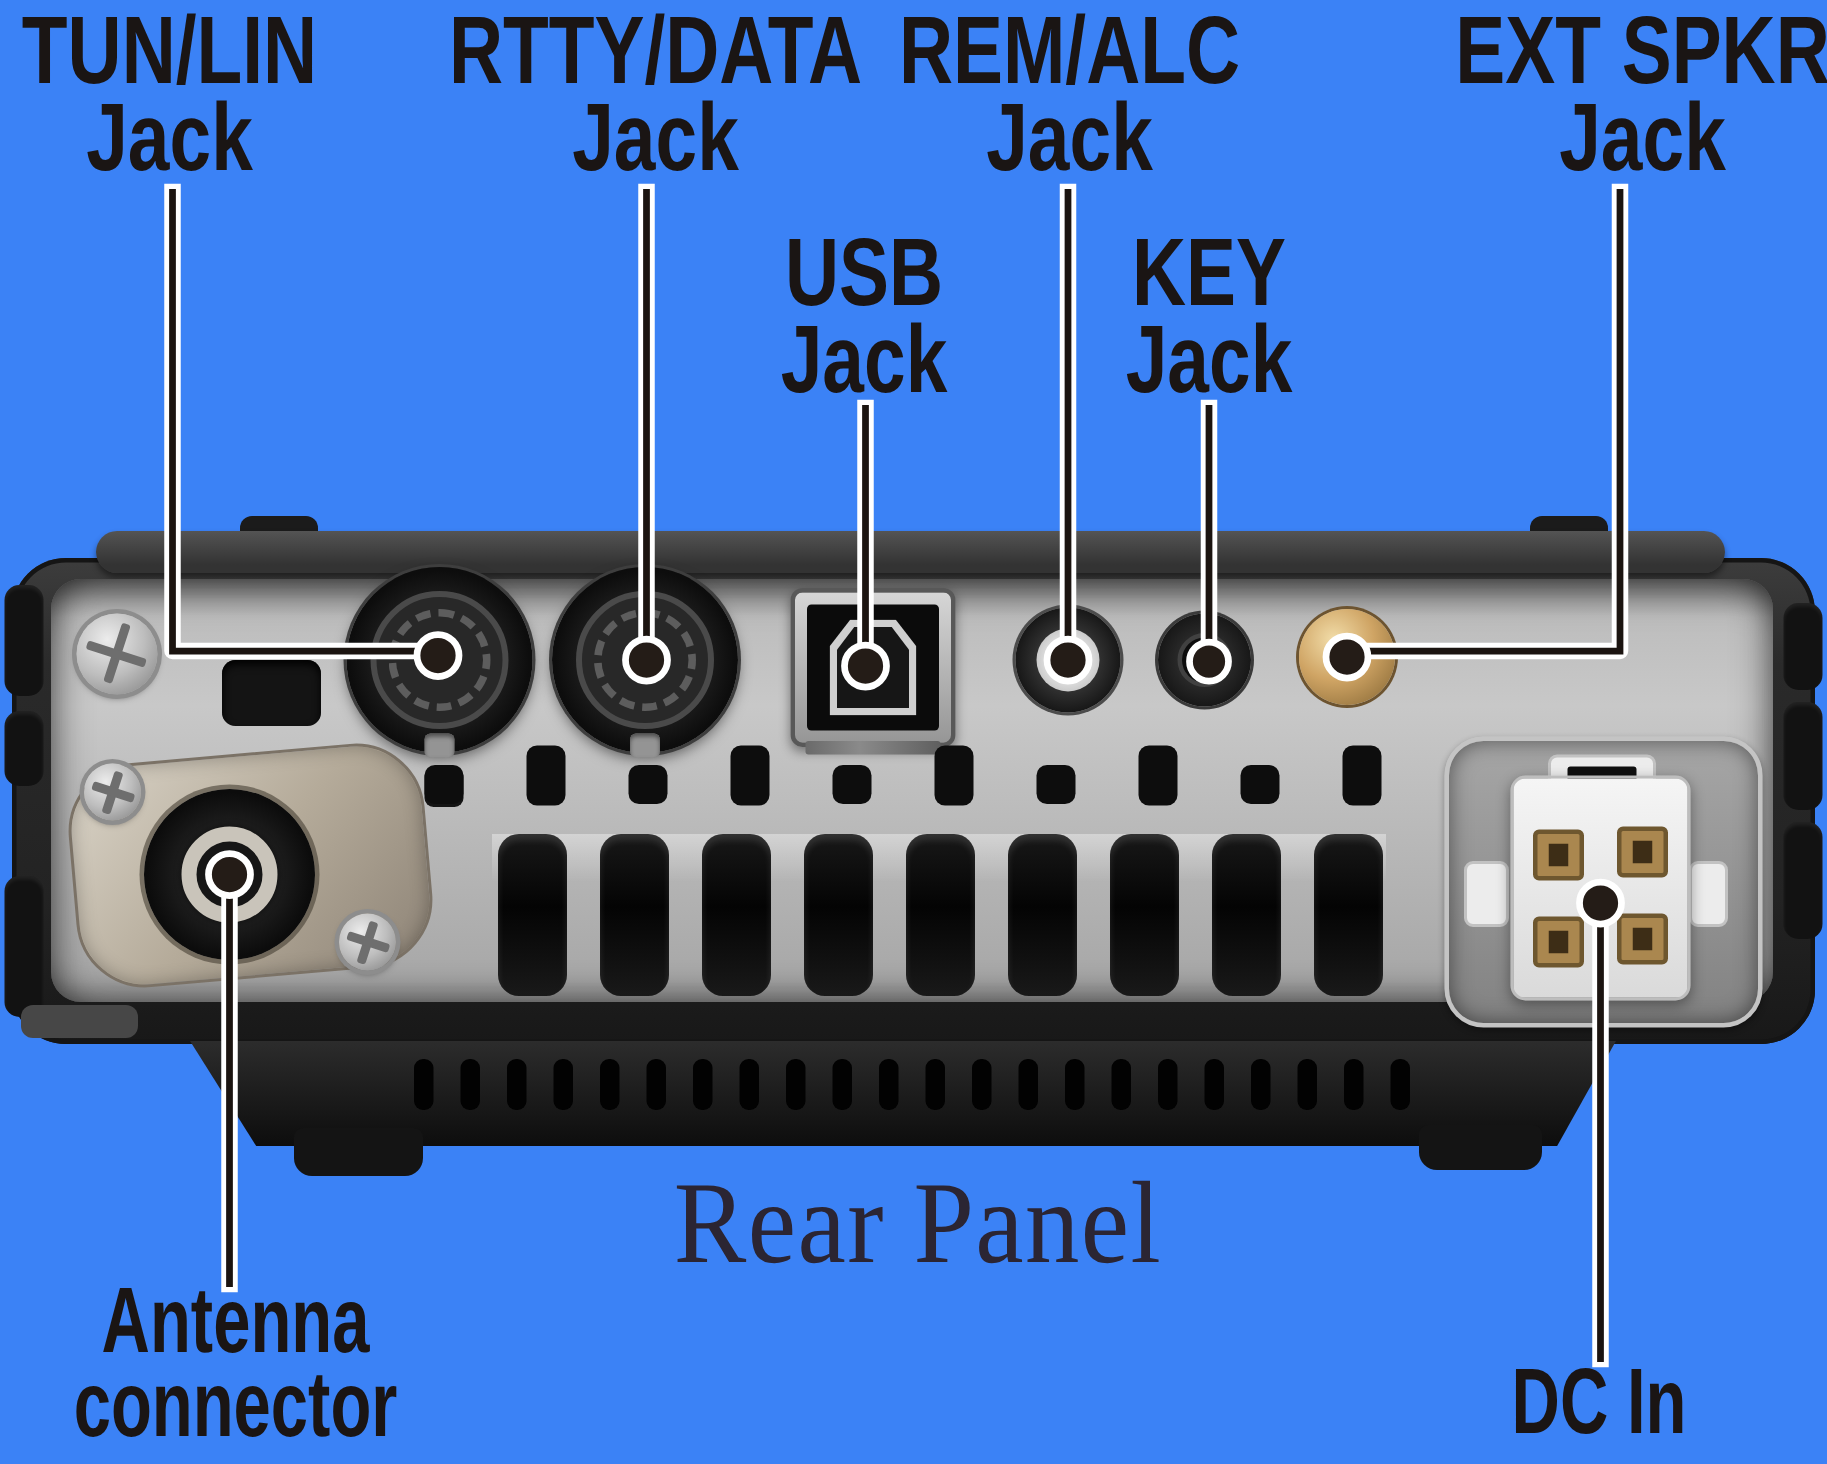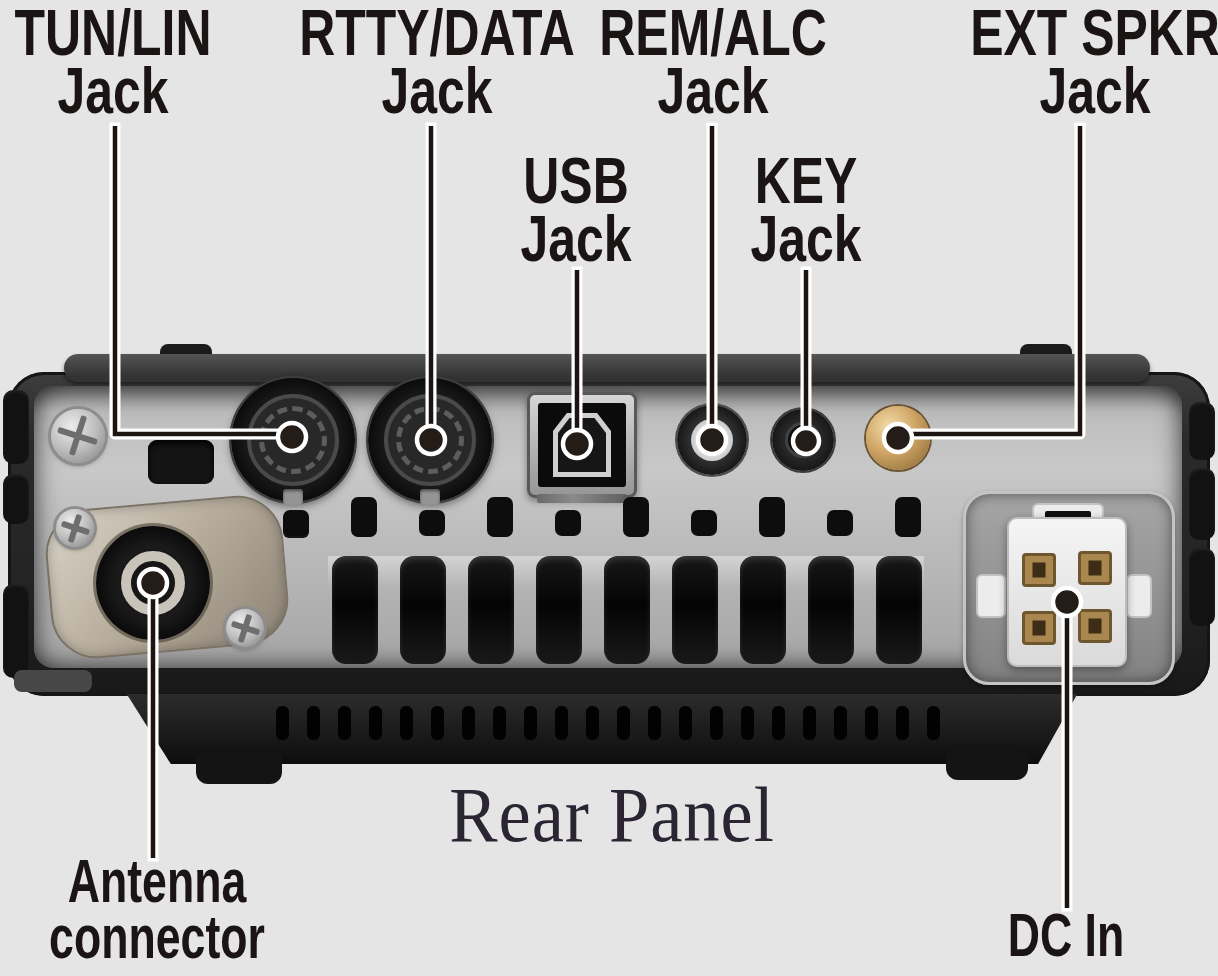--- a/index.html
+++ b/index.html
@@ -1,17 +1,17 @@
 <!DOCTYPE html>
 <html><head>
 <meta charset="utf-8">
 <style>
   html,body { margin:0; padding:0; background:#ffffff; }
   .scene {
-    position:relative; width:1218px; height:976px; background:#e5e5e5;
+    position:relative; width:1218px; height:976px; background:#3b82f6;
     font-family:"Liberation Sans", sans-serif; overflow:hidden;
   }
 
   
   .top-nub { position:absolute; top:344px; width:52px; height:18px; background:#1b1b1b; border-radius:8px 8px 0 0; }
   .chassis {
     position:absolute; left:8px; top:372px; width:1202px; height:324px;
     background:linear-gradient(180deg,#3d3d3d 0%,#2a2a2a 22%,#232323 70%,#181818 100%);
     border-radius:36px; box-shadow: inset 0 0 0 3px #151515;
   }

